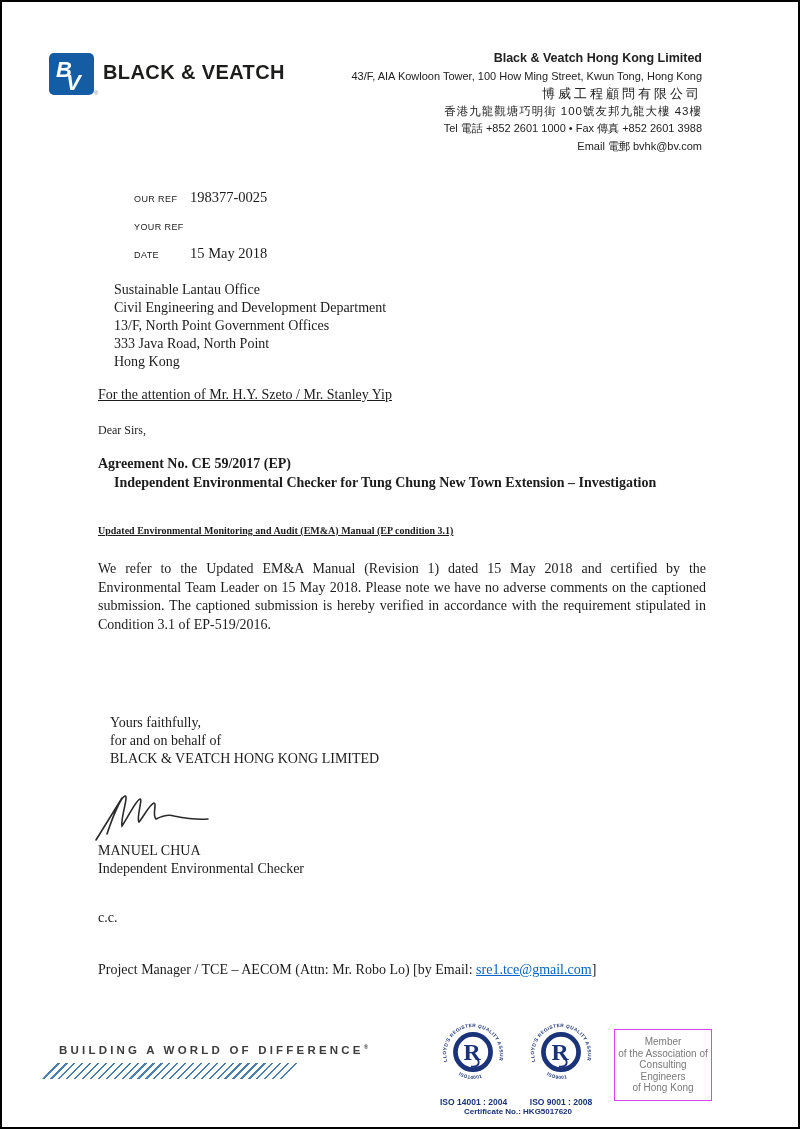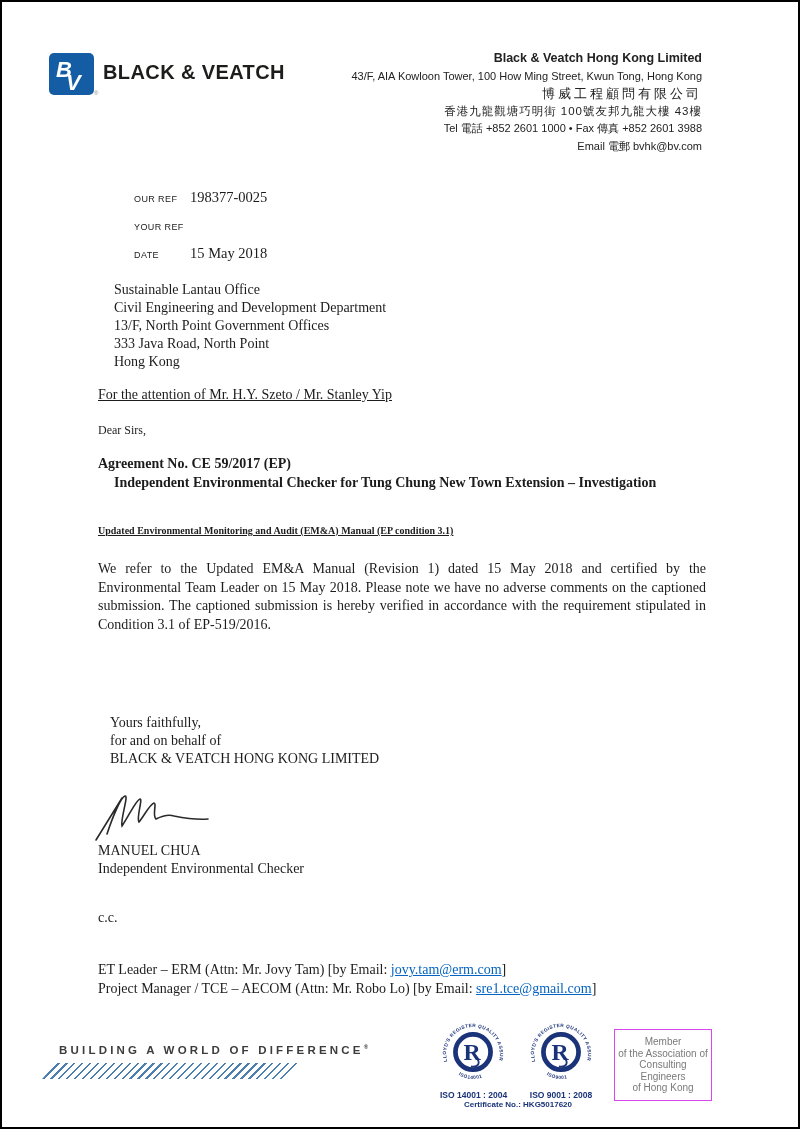--- a/index.html
+++ b/index.html
@@ -57,21 +57,21 @@
   }
   .tagline sup { font-size:6px; }
   .hatch {
     left:40px; top:1061px; width:257px; height:16px;
     background:repeating-linear-gradient(135deg,#4d7fae 0 1.6px, transparent 1.6px 5.6px);
     clip-path:polygon(14px 0, 100% 0, calc(100% - 14px) 100%, 0 100%);
   }
   .certs { left:438px; top:1018px; width:156px; }
   .cert-badges { display:flex; gap:22px; }
   .cert-badge { width:66px; height:62px; }
-  .cert-captions { display:flex; gap:22px; margin-top:8px; }
+  .cert-captions { display:flex; gap:22px; margin-top:15px; }
   .cert-caption {
     width:66px; text-align:center; font-family:"Liberation Sans",sans-serif;
     font-weight:bold; font-size:8.5px; color:#1a3379; white-space:nowrap;
   }
   .cert-no {
     margin-top:0; text-align:center; font-family:"Liberation Sans",sans-serif;
     font-weight:bold; font-size:8px; color:#1a3379; white-space:nowrap;
   }
   .member-box {
     left:612px; top:1027px; width:98px; border:1px solid #d946ef;
@@ -148,21 +148,20 @@
   </svg>
 
   <div class="abs signer serif14">
     <div>MANUEL CHUA</div>
     <div>Independent Environmental Checker</div>
   </div>
 
   <div class="abs cc-block">
     <div class="cc-label">c.c.</div>
     <div>
-      <div><span>ET Leader – ERM (Attn: Mr. Jovy Tam) [by Email: </span><a href="#" class="email-link">jovy.tam@erm.com</a><span>]</span></div>
       <div><span>Project Manager / TCE – AECOM (Attn: Mr. Robo Lo) [by Email: </span><a href="#" class="email-link">sre1.tce@gmail.com</a><span>]</span></div>
     </div>
   </div>
 
   <div class="abs tagline"><span>BUILDING A WORLD OF DIFFERENCE</span><sup>®</sup></div>
   <div class="abs hatch"></div>
 
   <div class="abs certs">
     <div class="cert-badges">
       <svg class="cert-badge" viewBox="0 0 60 60" xmlns="http://www.w3.org/2000/svg">

